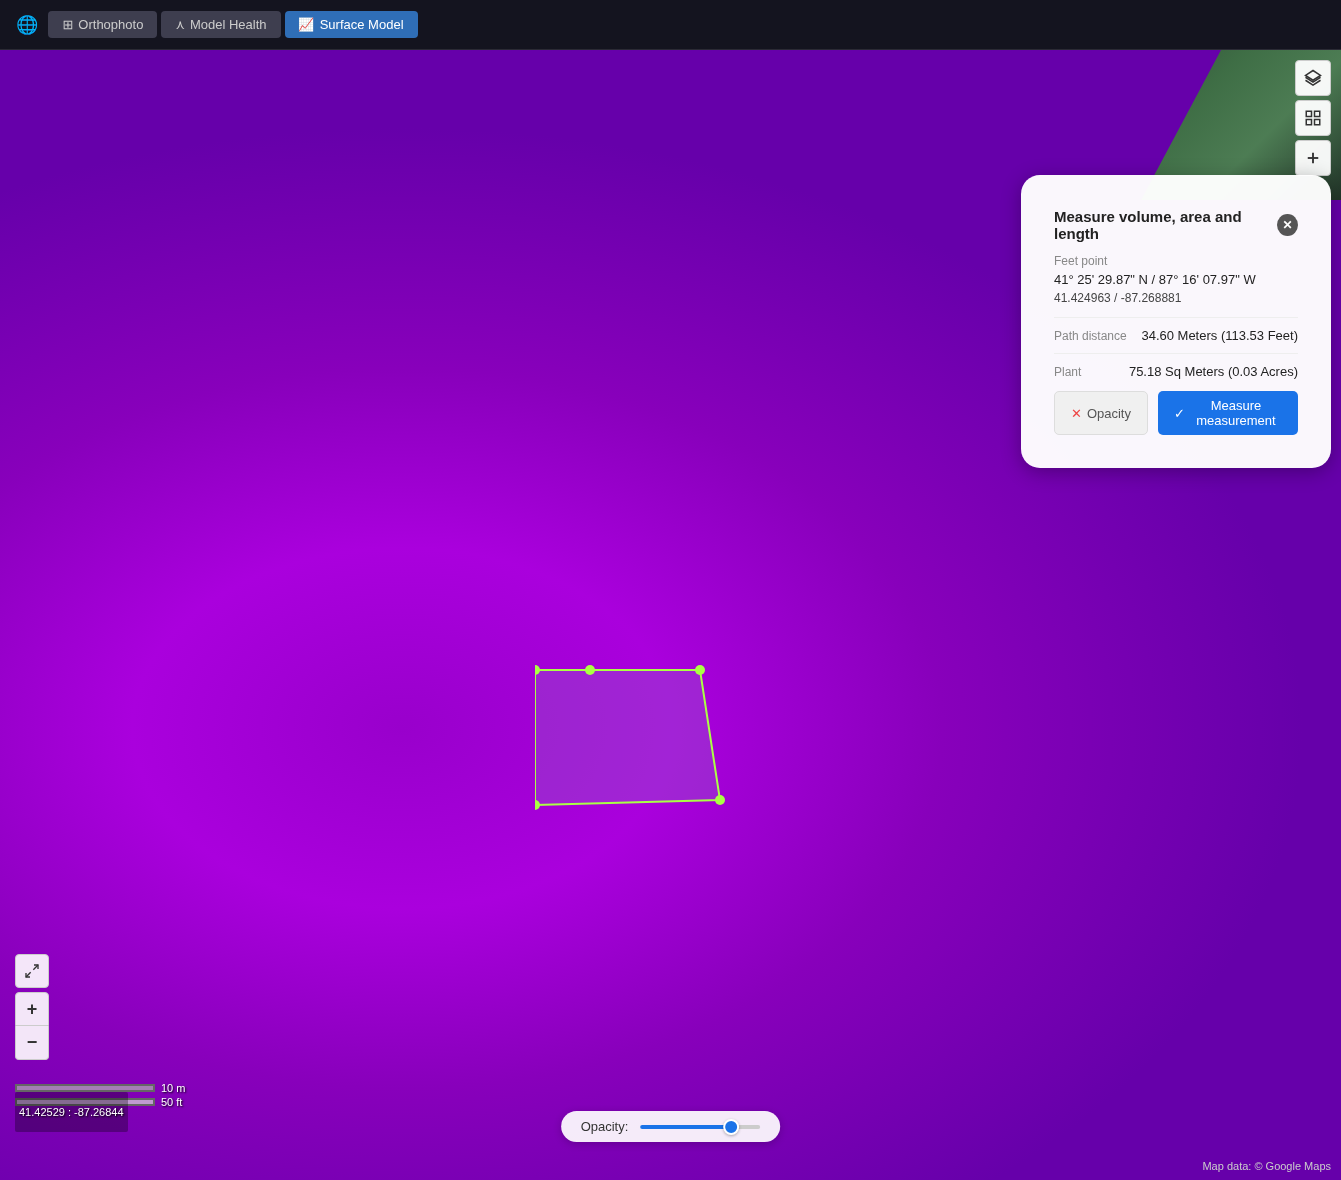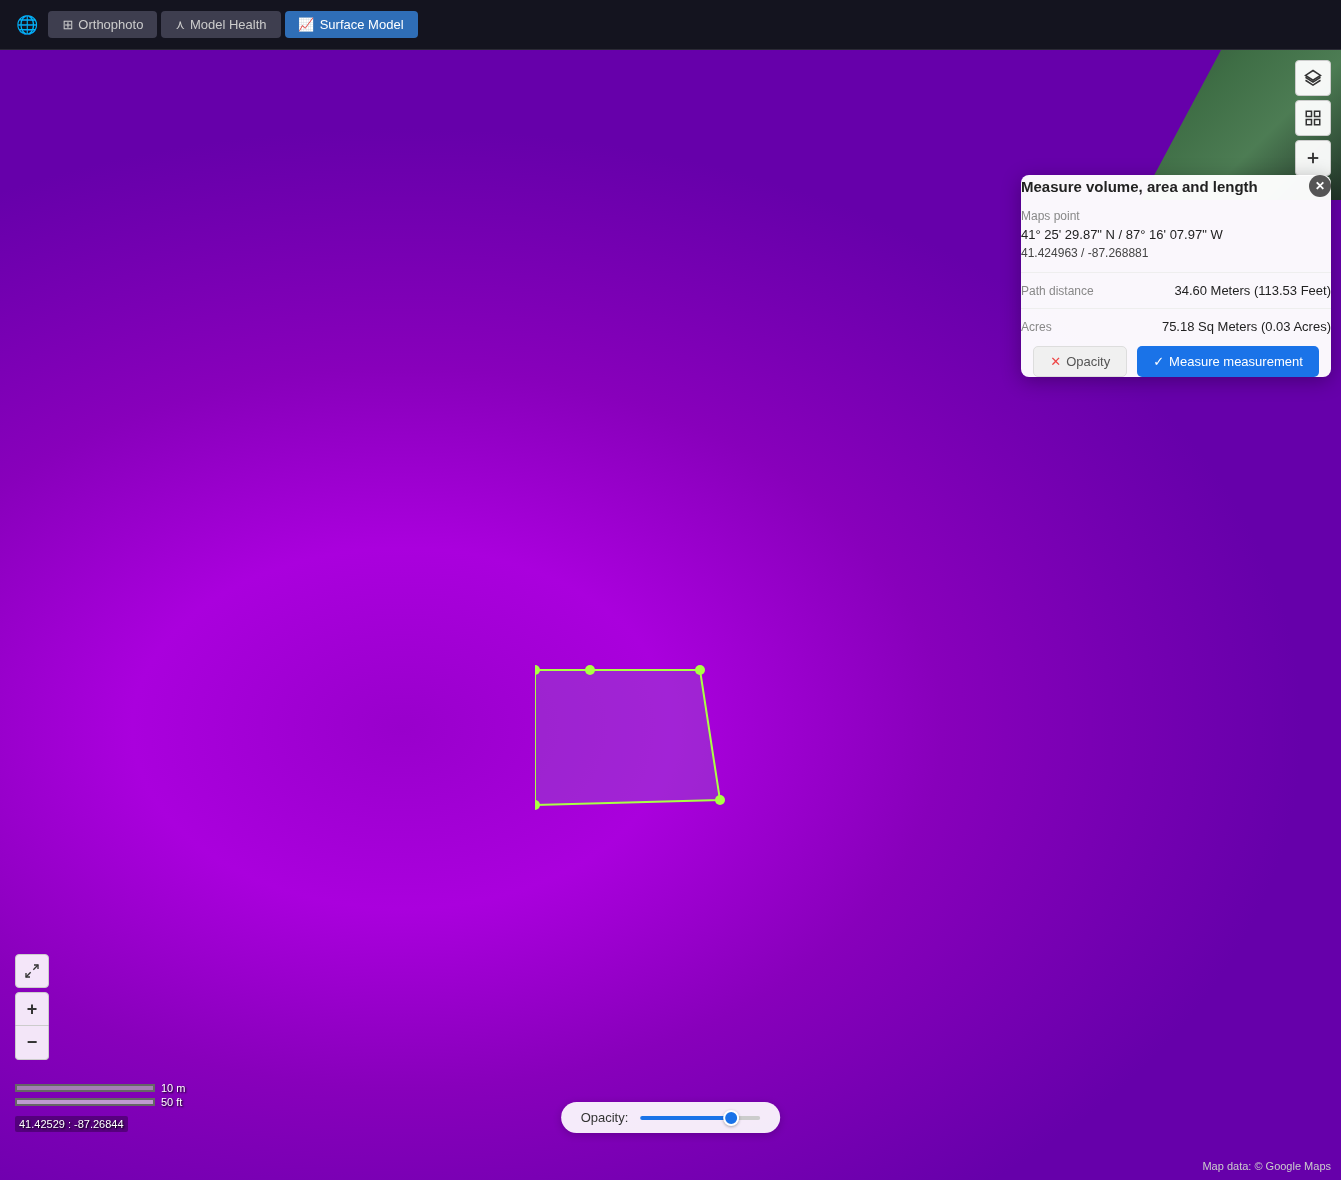--- a/index.html
+++ b/index.html
@@ -94,22 +94,22 @@
       color: #333;
     }
 
     
     #measure-panel {
       position: absolute;
       top: 175px;
       right: 10px;
       width: 310px;
       background: rgba(255,255,255,0.97);
-      border-radius: 8px;
-      padding: 0;
+      border-radius: 19px;
+      padding: 33px;
       z-index: 200;
       box-shadow: 0 4px 20px rgba(0,0,0,0.3);
     }
 
     #measure-panel-header {
       display: flex;
       align-items: center;
       justify-content: space-between;
       margin-bottom: 12px;
     }
@@ -284,28 +284,28 @@
     
     #coordinates {
       position: absolute;
       bottom: 48px;
       left: 15px;
       font-size: 11px;
       color: #fff;
       text-shadow: 1px 1px 2px #000;
       z-index: 100;
       background: rgba(0,0,0,0.3);
-      padding: 2px 4px;
+      padding: 14px 4px;
       border-radius: 2px;
     }
 
     
     #opacity-control {
       position: absolute;
-      bottom: 47px;
+      bottom: 38px;
       left: 50%;
       transform: translateX(-50%);
       background: rgba(255,255,255,0.92);
       border-radius: 20px;
       padding: 8px 20px;
       display: flex;
       align-items: center;
       gap: 12px;
       z-index: 100;
       box-shadow: 0 2px 8px rgba(0,0,0,0.2);
@@ -519,35 +519,35 @@
       </svg>
     </div>
   </div>
 
   <div id="measure-panel">
     <div id="measure-panel-header">
       <span id="measure-panel-title">Measure volume, area and length</span>
       <div id="close-btn">✕</div>
     </div>
 
-    <div class="measure-label">Maps point</div>
+    <div class="measure-label">Feet point</div>
     <div class="measure-value">41° 25' 29.87" N / 87° 16' 07.97" W</div>
     <div class="measure-coords">41.424963 / -87.268881</div>
 
     <div class="divider"></div>
 
     <div class="measure-row">
       <span class="measure-row-label">Path distance</span>
       <span class="measure-row-value">34.60 Meters (113.53 Feet)</span>
     </div>
 
     <div class="divider"></div>
 
     <div class="measure-row">
-      <span class="measure-row-label">Acres</span>
+      <span class="measure-row-label">Plant</span>
       <span class="measure-row-value">75.18 Sq Meters (0.03 Acres)</span>
     </div>
 
     <div id="measure-actions">
       <button class="action-btn cancel-btn">
         <span style="color:#e44;">✕</span>
         <span>Opacity</span>
       </button>
       <button class="action-btn finish-btn">
         <span>✓</span>

